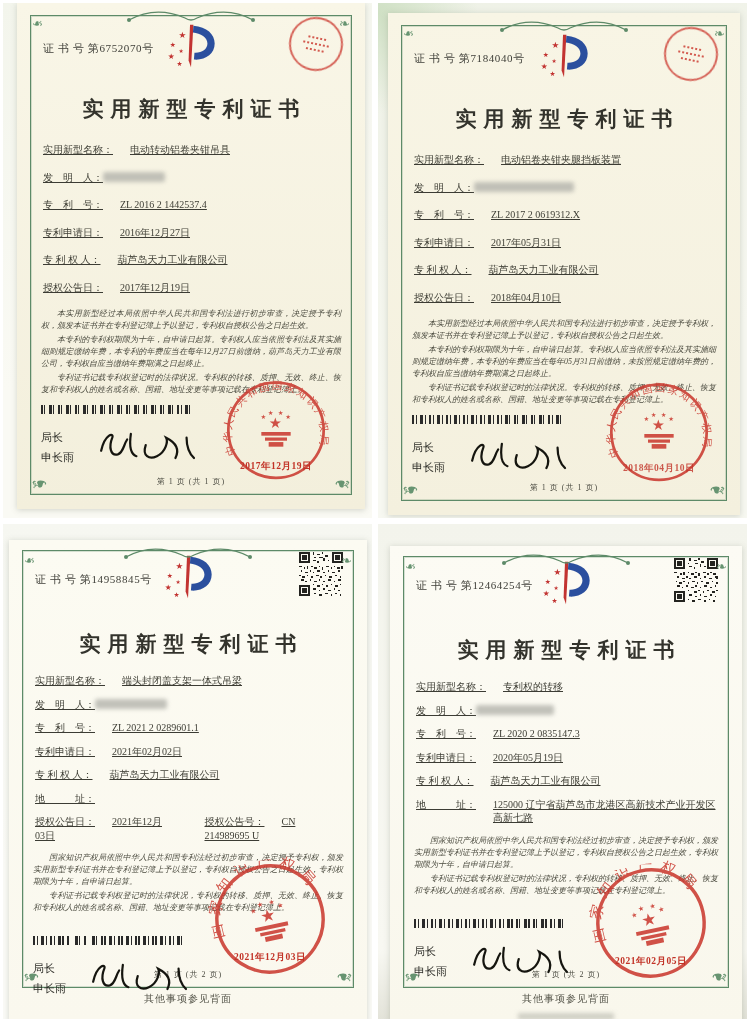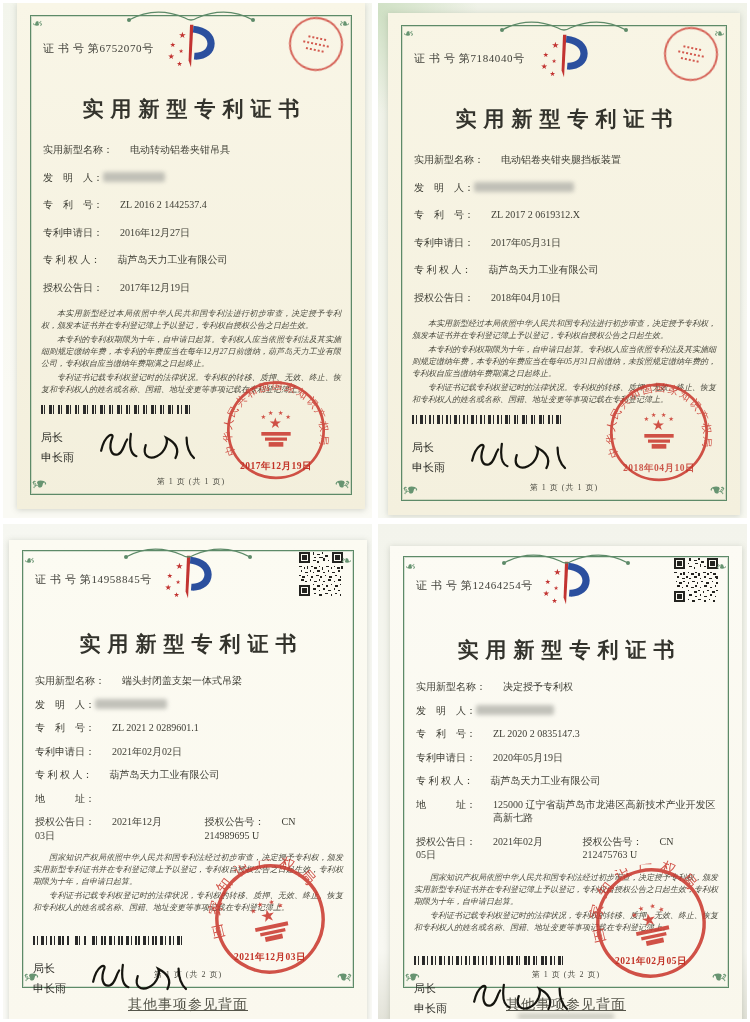--- a/index.html
+++ b/index.html
@@ -36,21 +36,21 @@
   .logo{position:absolute;left:50%;top:-4px;transform:translateX(-50%);}
   .stamp-small{position:absolute;right:-2px;top:-8px;width:50px;height:50px;border-radius:50%;
     border:2px solid rgba(205,62,52,.8);display:flex;flex-direction:column;align-items:center;
     justify-content:center;gap:4px;filter:blur(.4px);transform:rotate(12deg);}
   .stamp-small i{display:block;border-top:2px dotted rgba(205,62,52,.85);}
   .qr{position:absolute;right:0;top:-4px;width:44px;height:44px;}
 
   .title{text-align:center;font-size:21px;font-weight:bold;letter-spacing:7px;color:#33332c;margin-top:10px;text-indent:7px;}
   .t34{margin-top:14px;}
 
-  .fields{margin:20px 26px 0;}
+  .fields{margin:20px 26px 0;text-decoration:underline;}
   .field{display:flex;font-size:10px;color:#3e3e35;margin-bottom:13px;line-height:1.35;}
   .f12 .field{margin-bottom:14px;}
   .f34 .field{margin-bottom:10px;}
   .lbl{white-space:pre;flex:none;}
   .val{margin-left:17px;}
   .addr-val{width:252px;}
   .blurbar{height:10px;background:#b3b3ac;border-radius:2px;filter:blur(2px);margin-top:1px;opacity:.8;}
   .bw1{width:62px;} .bw2{width:100px;} .bw3{width:72px;} .bw4{width:78px;}
   .grant-pair{display:flex;width:100%;}
   .grant-pair .half2{margin-left:34px;}
@@ -71,21 +71,21 @@
   .sw4{right:32px;bottom:40px;width:118px;height:118px;}
   .seal-wrap svg{position:absolute;inset:0;opacity:.85;}
   .rot{transform:rotate(-12deg);}
   .seal-date{position:absolute;left:50%;bottom:14px;transform:translateX(-50%);
     color:#c23327;font-size:9.5px;font-weight:bold;white-space:nowrap;z-index:3;letter-spacing:.5px;}
   .sd2{opacity:.8;}
 
   .footer{position:absolute;left:0;width:100%;text-align:center;font-size:8px;color:#4a4a40;letter-spacing:1px;}
   .ft12{bottom:22px;}
   .ft34{bottom:42px;}
-  .back-note{position:absolute;left:0;width:100%;bottom:8px;text-align:center;font-size:14px;color:#55554a;letter-spacing:1px;text-decoration:underline;}
+  .back-note{position:absolute;left:0;width:100%;bottom:16px;text-align:center;font-size:10px;color:#55554a;letter-spacing:1px;}
   .ghost-line{position:absolute;left:50%;bottom:2px;transform:translateX(-50%);width:96px;height:7px;background:#c6c6bc;filter:blur(2px);opacity:.8;}
 </style>
 </head>
 <body>
 
 <div class="grid">
 
   <div class="cell cell1">
     <div class="paper paper1">
       <div class="frame frame12"></div>
@@ -493,21 +493,21 @@
             <path d="M10,0h1v2h-1z M13,1h2v1h-2z M9,3h1v1h-1z M14,3h2v1h-2z M10,5h2v1h-2z M13,6h1v1h-1z M16,0h1v1h-1z M18,2h2v1h-2z M17,4h1v2h-1z M20,5h1v1h-1z M0,9h2v1h-2z M4,10h1v1h-1z M6,9h1v2h-1z M9,9h1v1h-1z M11,10h2v1h-2z M14,9h1v1h-1z M16,10h1v2h-1z M19,9h2v1h-2z M22,10h1v1h-1z M24,9h1v1h-1z M26,10h2v1h-2z M28,12h1v2h-1z M2,12h1v1h-1z M5,13h2v1h-2z M8,12h1v1h-1z M10,13h1v1h-1z M13,12h2v1h-2z M17,13h1v1h-1z M20,12h1v1h-1z M23,13h2v1h-2z M27,12h1v1h-1z M1,15h1v1h-1z M3,16h2v1h-2z M6,15h1v1h-1z M9,16h1v1h-1z M12,15h2v1h-2z M15,16h1v1h-1z M18,15h1v1h-1z M21,16h2v1h-2z M25,15h1v1h-1z M28,16h1v1h-1z M2,18h2v1h-2z M5,19h1v1h-1z M8,18h1v1h-1z M11,19h2v1h-2z M14,18h1v1h-1z M17,19h1v1h-1z M20,18h2v1h-2z M24,19h1v1h-1z M27,18h1v1h-1z M9,21h1v1h-1z M13,22h2v1h-2z M16,21h1v1h-1z M19,22h1v1h-1z M22,21h1v1h-1z M25,22h2v1h-2z M28,21h1v1h-1z M10,24h2v1h-2z M14,25h1v1h-1z M17,24h1v1h-1z M20,25h2v1h-2z M24,24h1v1h-1z M27,25h1v1h-1z M9,27h1v1h-1z M12,28h2v1h-2z M16,27h2v1h-2z M20,28h1v1h-1z M23,27h1v1h-1z M26,28h1v1h-1z"></path>
           </g>
         </svg>
       </div>
 
       <div class="title t34">实用新型专利证书</div>
 
       <div class="fields f34" style="margin-top:16px">
         <div class="field">
             <span class="lbl">实用新型名称：</span>
-            <span class="val">决定授予专利权</span>
+            <span class="val">专利权的转移</span>
           </div>
         <div class="field">
             <span class="lbl">发　明　人：</span>
             <span class="blurbar bw4"></span>
           </div>
         <div class="field">
             <span class="lbl">专　利　号：</span>
             <span class="val">ZL 2020 2 0835147.3</span>
           </div>
         <div class="field">
@@ -515,24 +515,20 @@
             <span class="val">2020年05月19日</span>
           </div>
         <div class="field">
             <span class="lbl">专 利 权 人：</span>
             <span class="val">葫芦岛天力工业有限公司</span>
           </div>
         <div class="field">
             <span class="lbl">地　　　址：</span>
             <span class="val addr-val">125000 辽宁省葫芦岛市龙港区高新技术产业开发区高新七路</span>
           </div>
-        <div class="field grant-pair">
-          <span><span class="lbl">授权公告日：</span><span class="val">2021年02月05日</span></span>
-          <span class="half2"><span class="lbl">授权公告号：</span><span class="val">CN 212475763 U</span></span>
-        </div>
       </div>
 
       <div class="pars">
         <p>国家知识产权局依照中华人民共和国专利法经过初步审查，决定授予专利权，颁发实用新型专利证书并在专利登记簿上予以登记，专利权自授权公告之日起生效，专利权期限为十年，自申请日起算。</p>
         <p>专利证书记载专利权登记时的法律状况，专利权的转移、质押、无效、终止、恢复和专利权人的姓名或名称、国籍、地址变更等事项记载在专利登记簿上。</p>
       </div>
 
       <div class="barcode" style="margin-top:22px"></div>
 
       <div class="sig-row">

